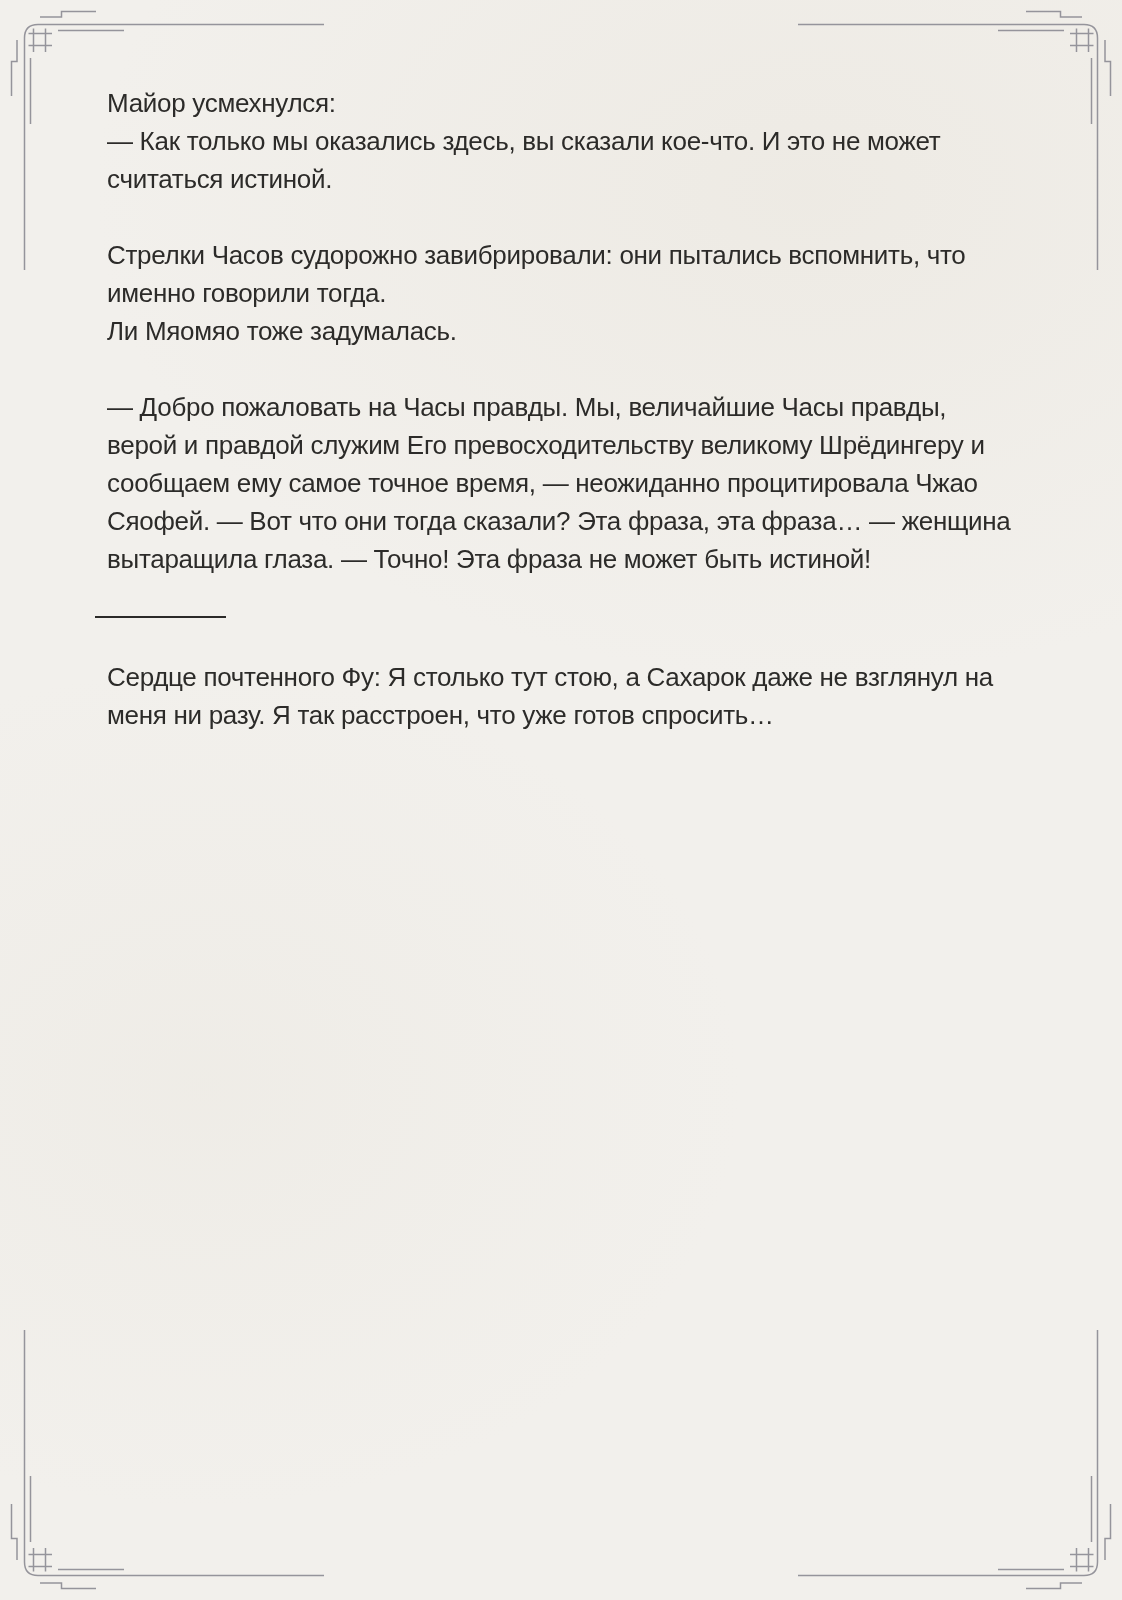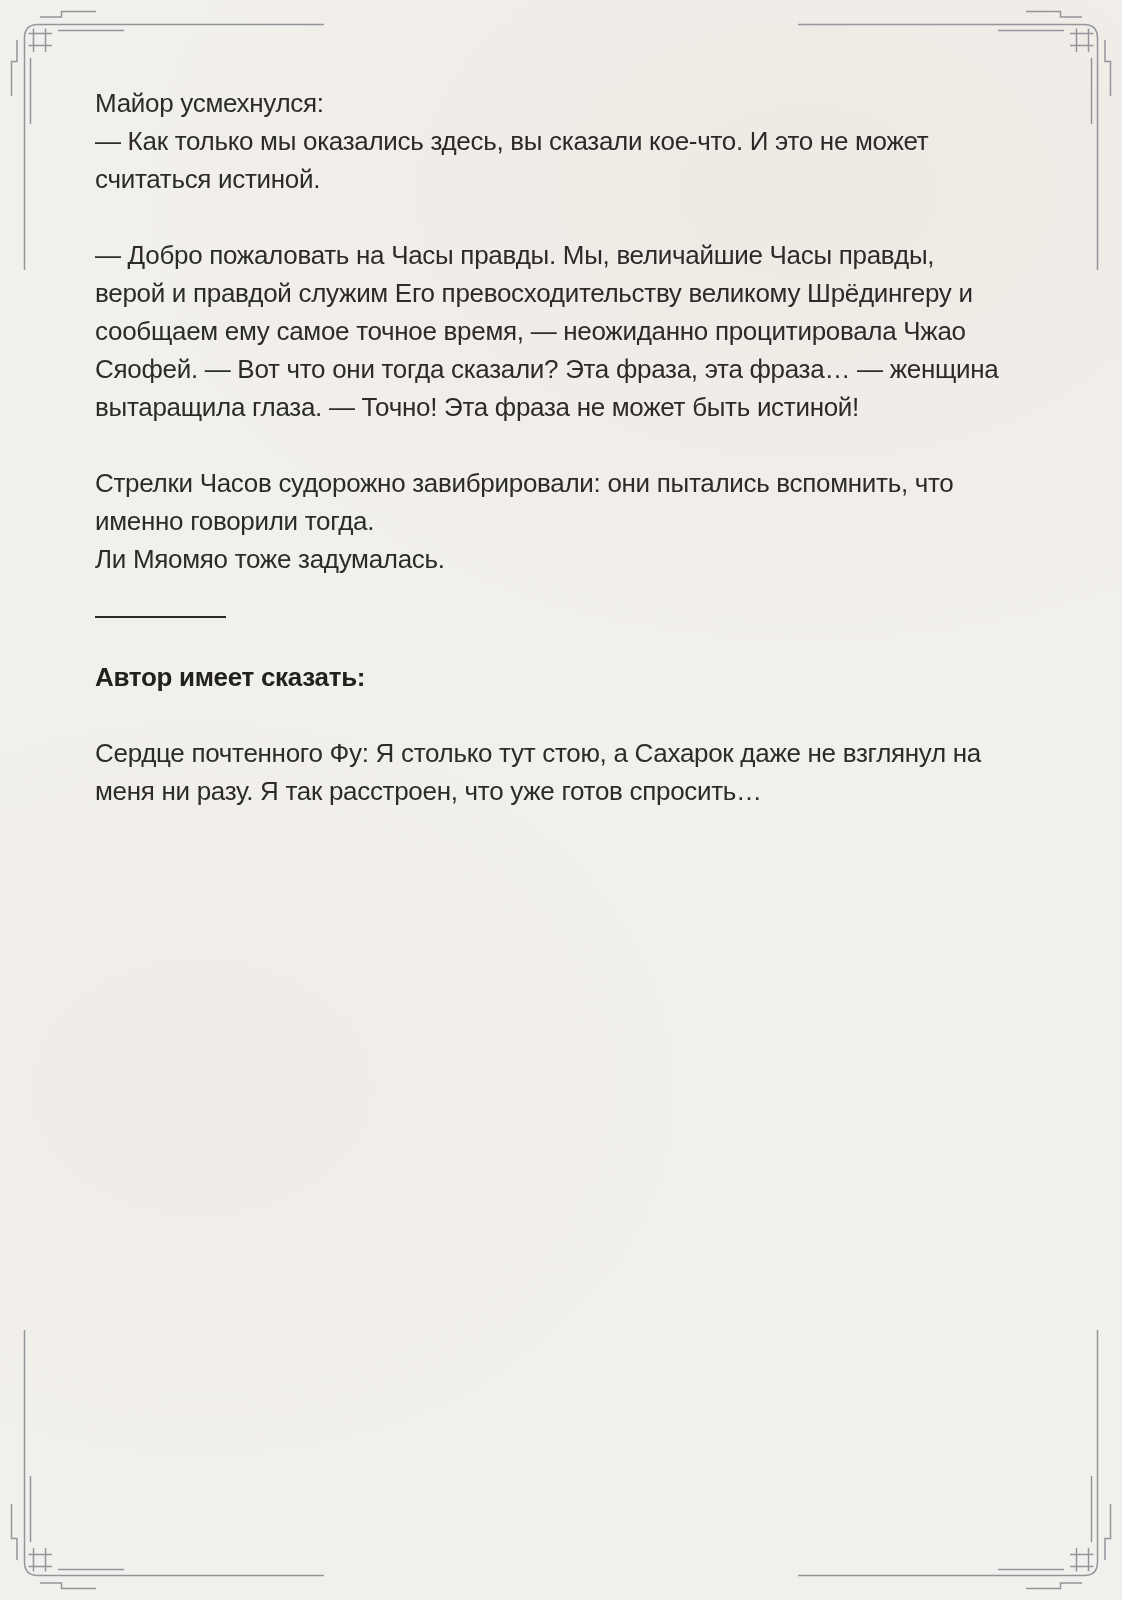--- a/index.html
+++ b/index.html
@@ -34,21 +34,21 @@
   .corner.br { right: 0; bottom: 0; transform: scale(-1,-1); }
 
   
   .content {
     position: absolute;
     left: 95px;
     top: 84px;
     width: 1002px;
   }
   .para {
-    margin: 0 0 38px 0;
+    margin: 0 0 38px 12px;
     font-size: 26px;
     line-height: 38px;
     letter-spacing: -0.3px;
     white-space: pre-line;
   }
   .divider {
     width: 131px;
     height: 0;
     border-top: 2px solid #2b2a28;
     margin: 0 0 40px 0;
@@ -96,29 +96,28 @@
       <use href="#corner-art"></use>
     </svg>
   <svg class="corner br" viewBox="0 0 340 290">
       <use href="#corner-art"></use>
     </svg>
 
   <main class="content">
     <p class="para">Майор усмехнулся:
 — Как только мы оказались здесь, вы сказали кое-что. И это не может
 считаться истиной.</p>
+    <p class="para">Стрелки Часов судорожно завибрировали: они пытались вспомнить, что
+именно говорили тогда.
+Ли Мяомяо тоже задумалась.</p>
     <p class="para">— Добро пожаловать на Часы правды. Мы, величайшие Часы правды,
 верой и правдой служим Его превосходительству великому Шрёдингеру и
 сообщаем ему самое точное время, — неожиданно процитировала Чжао
 Сяофей. — Вот что они тогда сказали? Эта фраза, эта фраза… — женщина
 вытаращила глаза. — Точно! Эта фраза не может быть истиной!</p>
-    <p class="para">Стрелки Часов судорожно завибрировали: они пытались вспомнить, что
-именно говорили тогда.
-Ли Мяомяо тоже задумалась.</p>
 
     <div class="divider"></div>
 
-    <h2 class="author-heading">Автор имеет сказать:</h2>
     <p class="para">Сердце почтенного Фу: Я столько тут стою, а Сахарок даже не взглянул на
 меня ни разу. Я так расстроен, что уже готов спросить…</p>
   </main>
 
 </div>
 
 </body></html>

